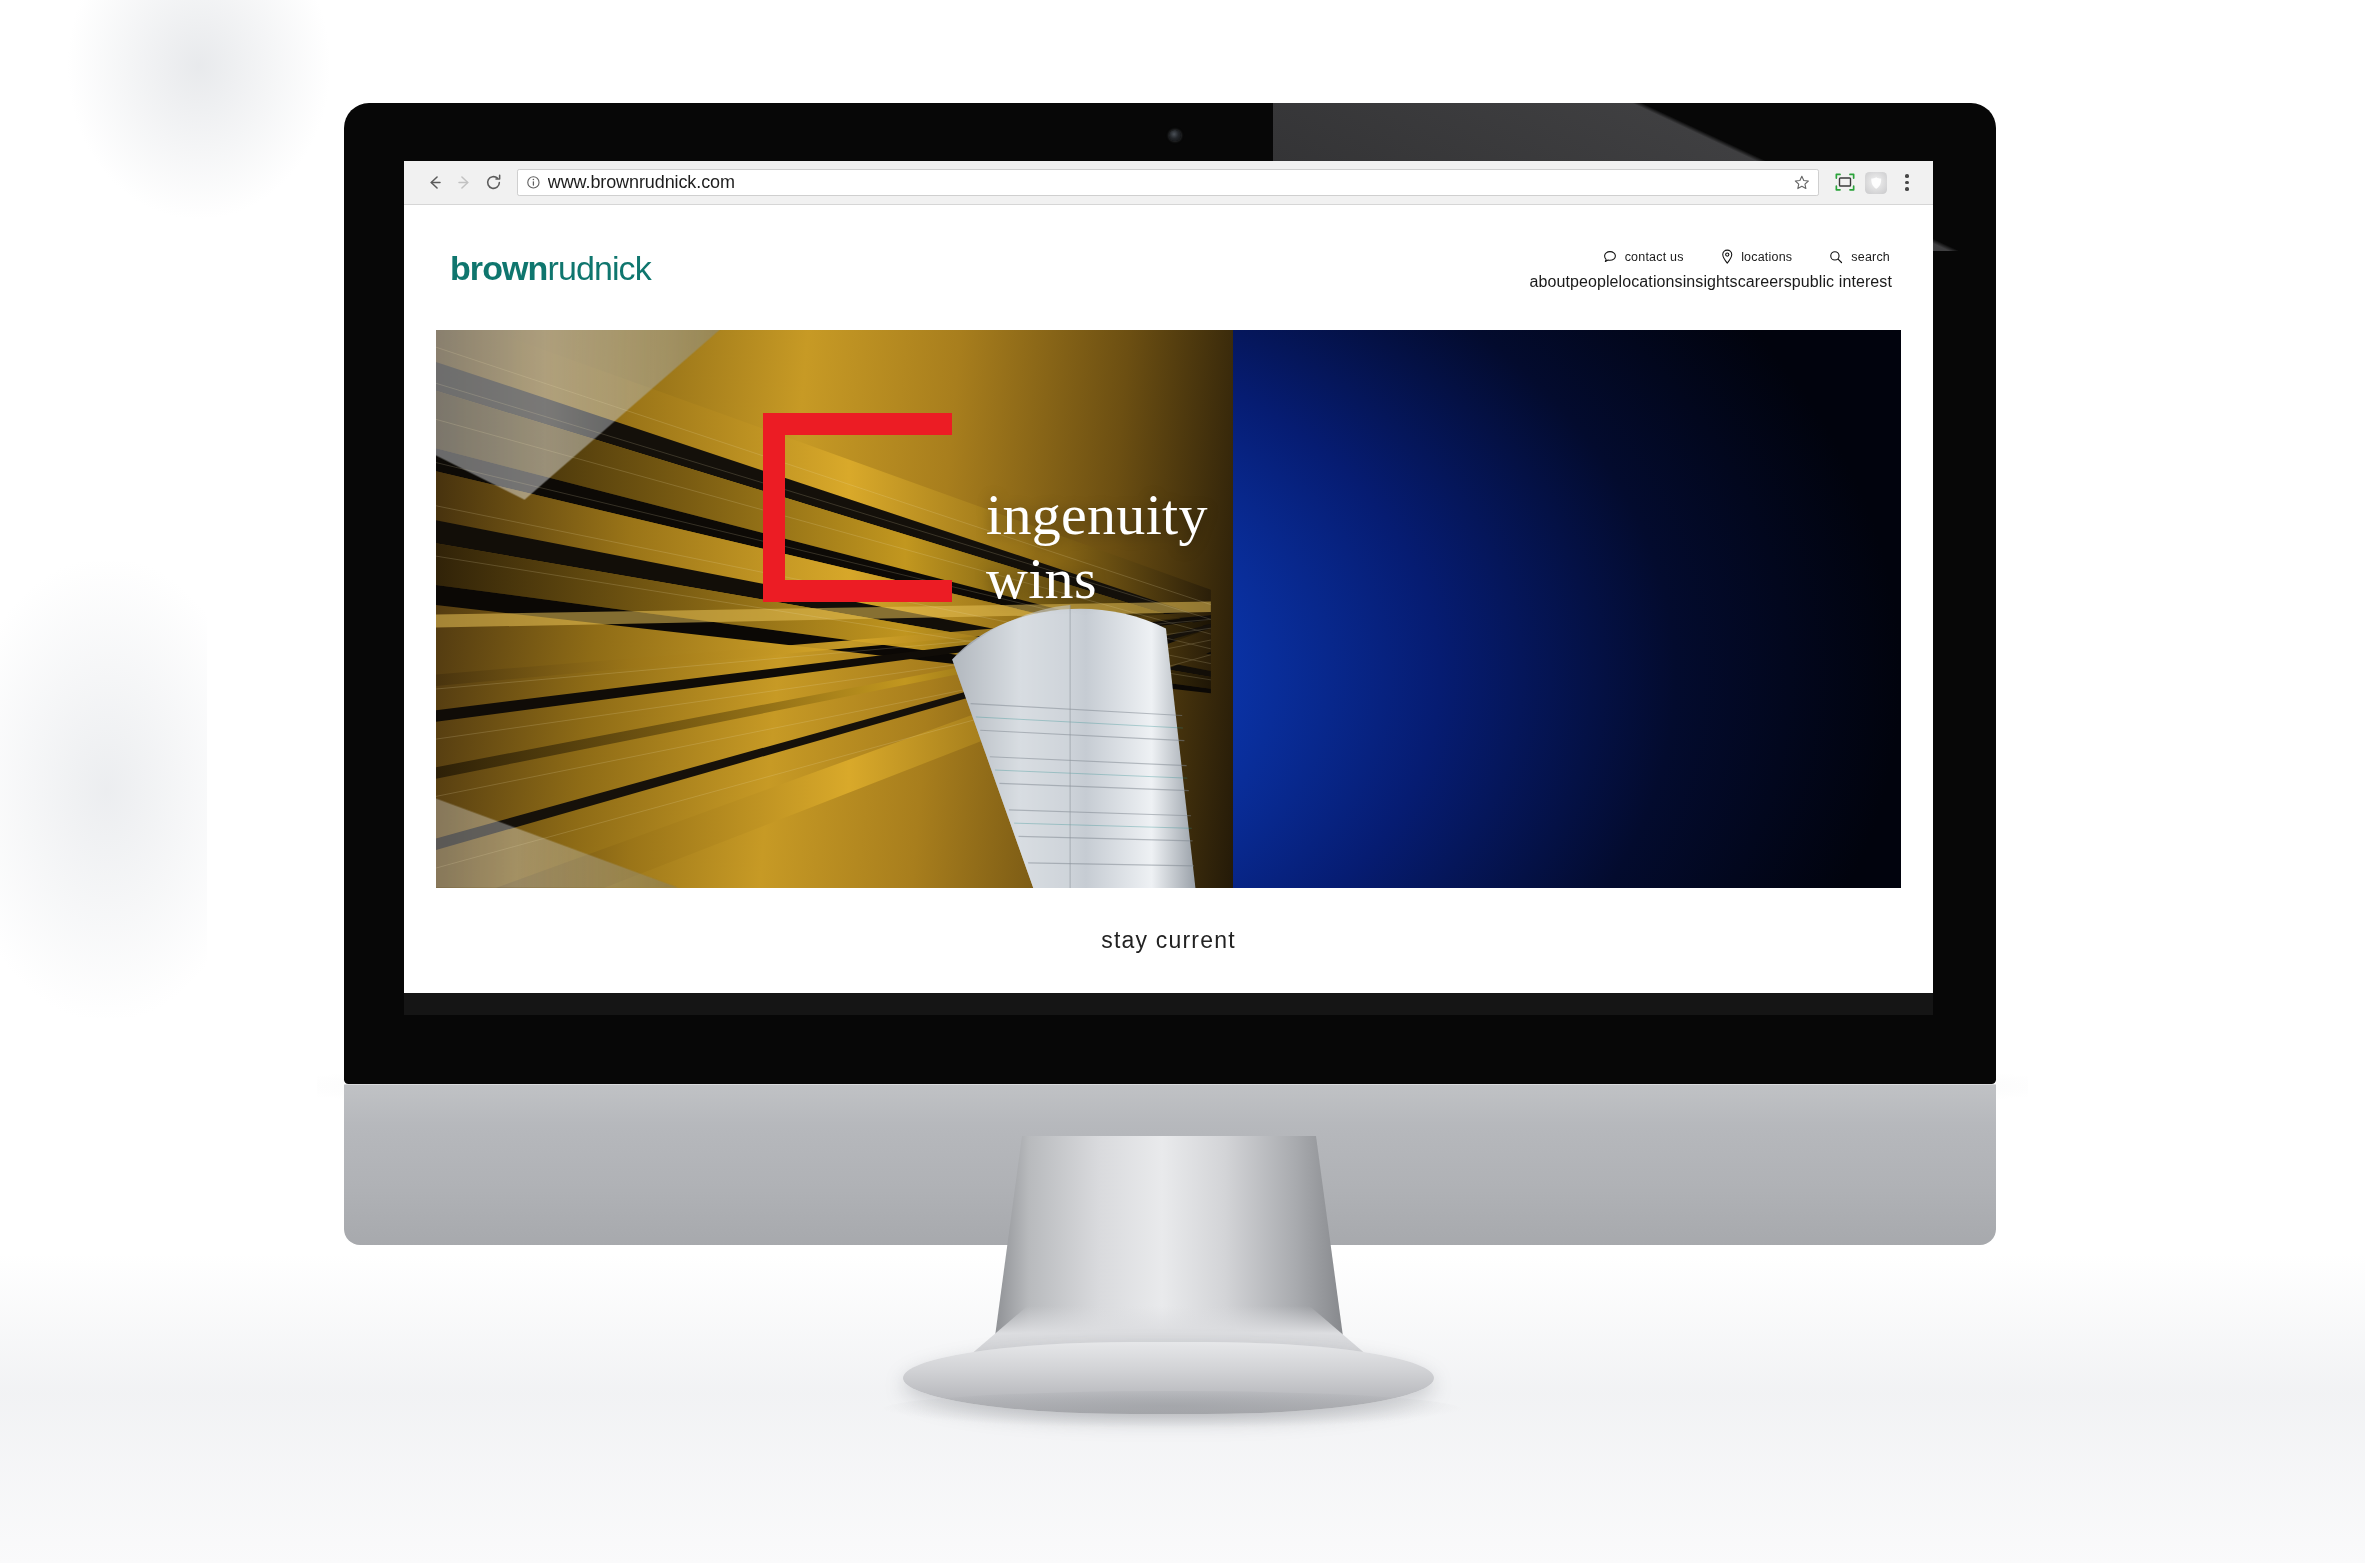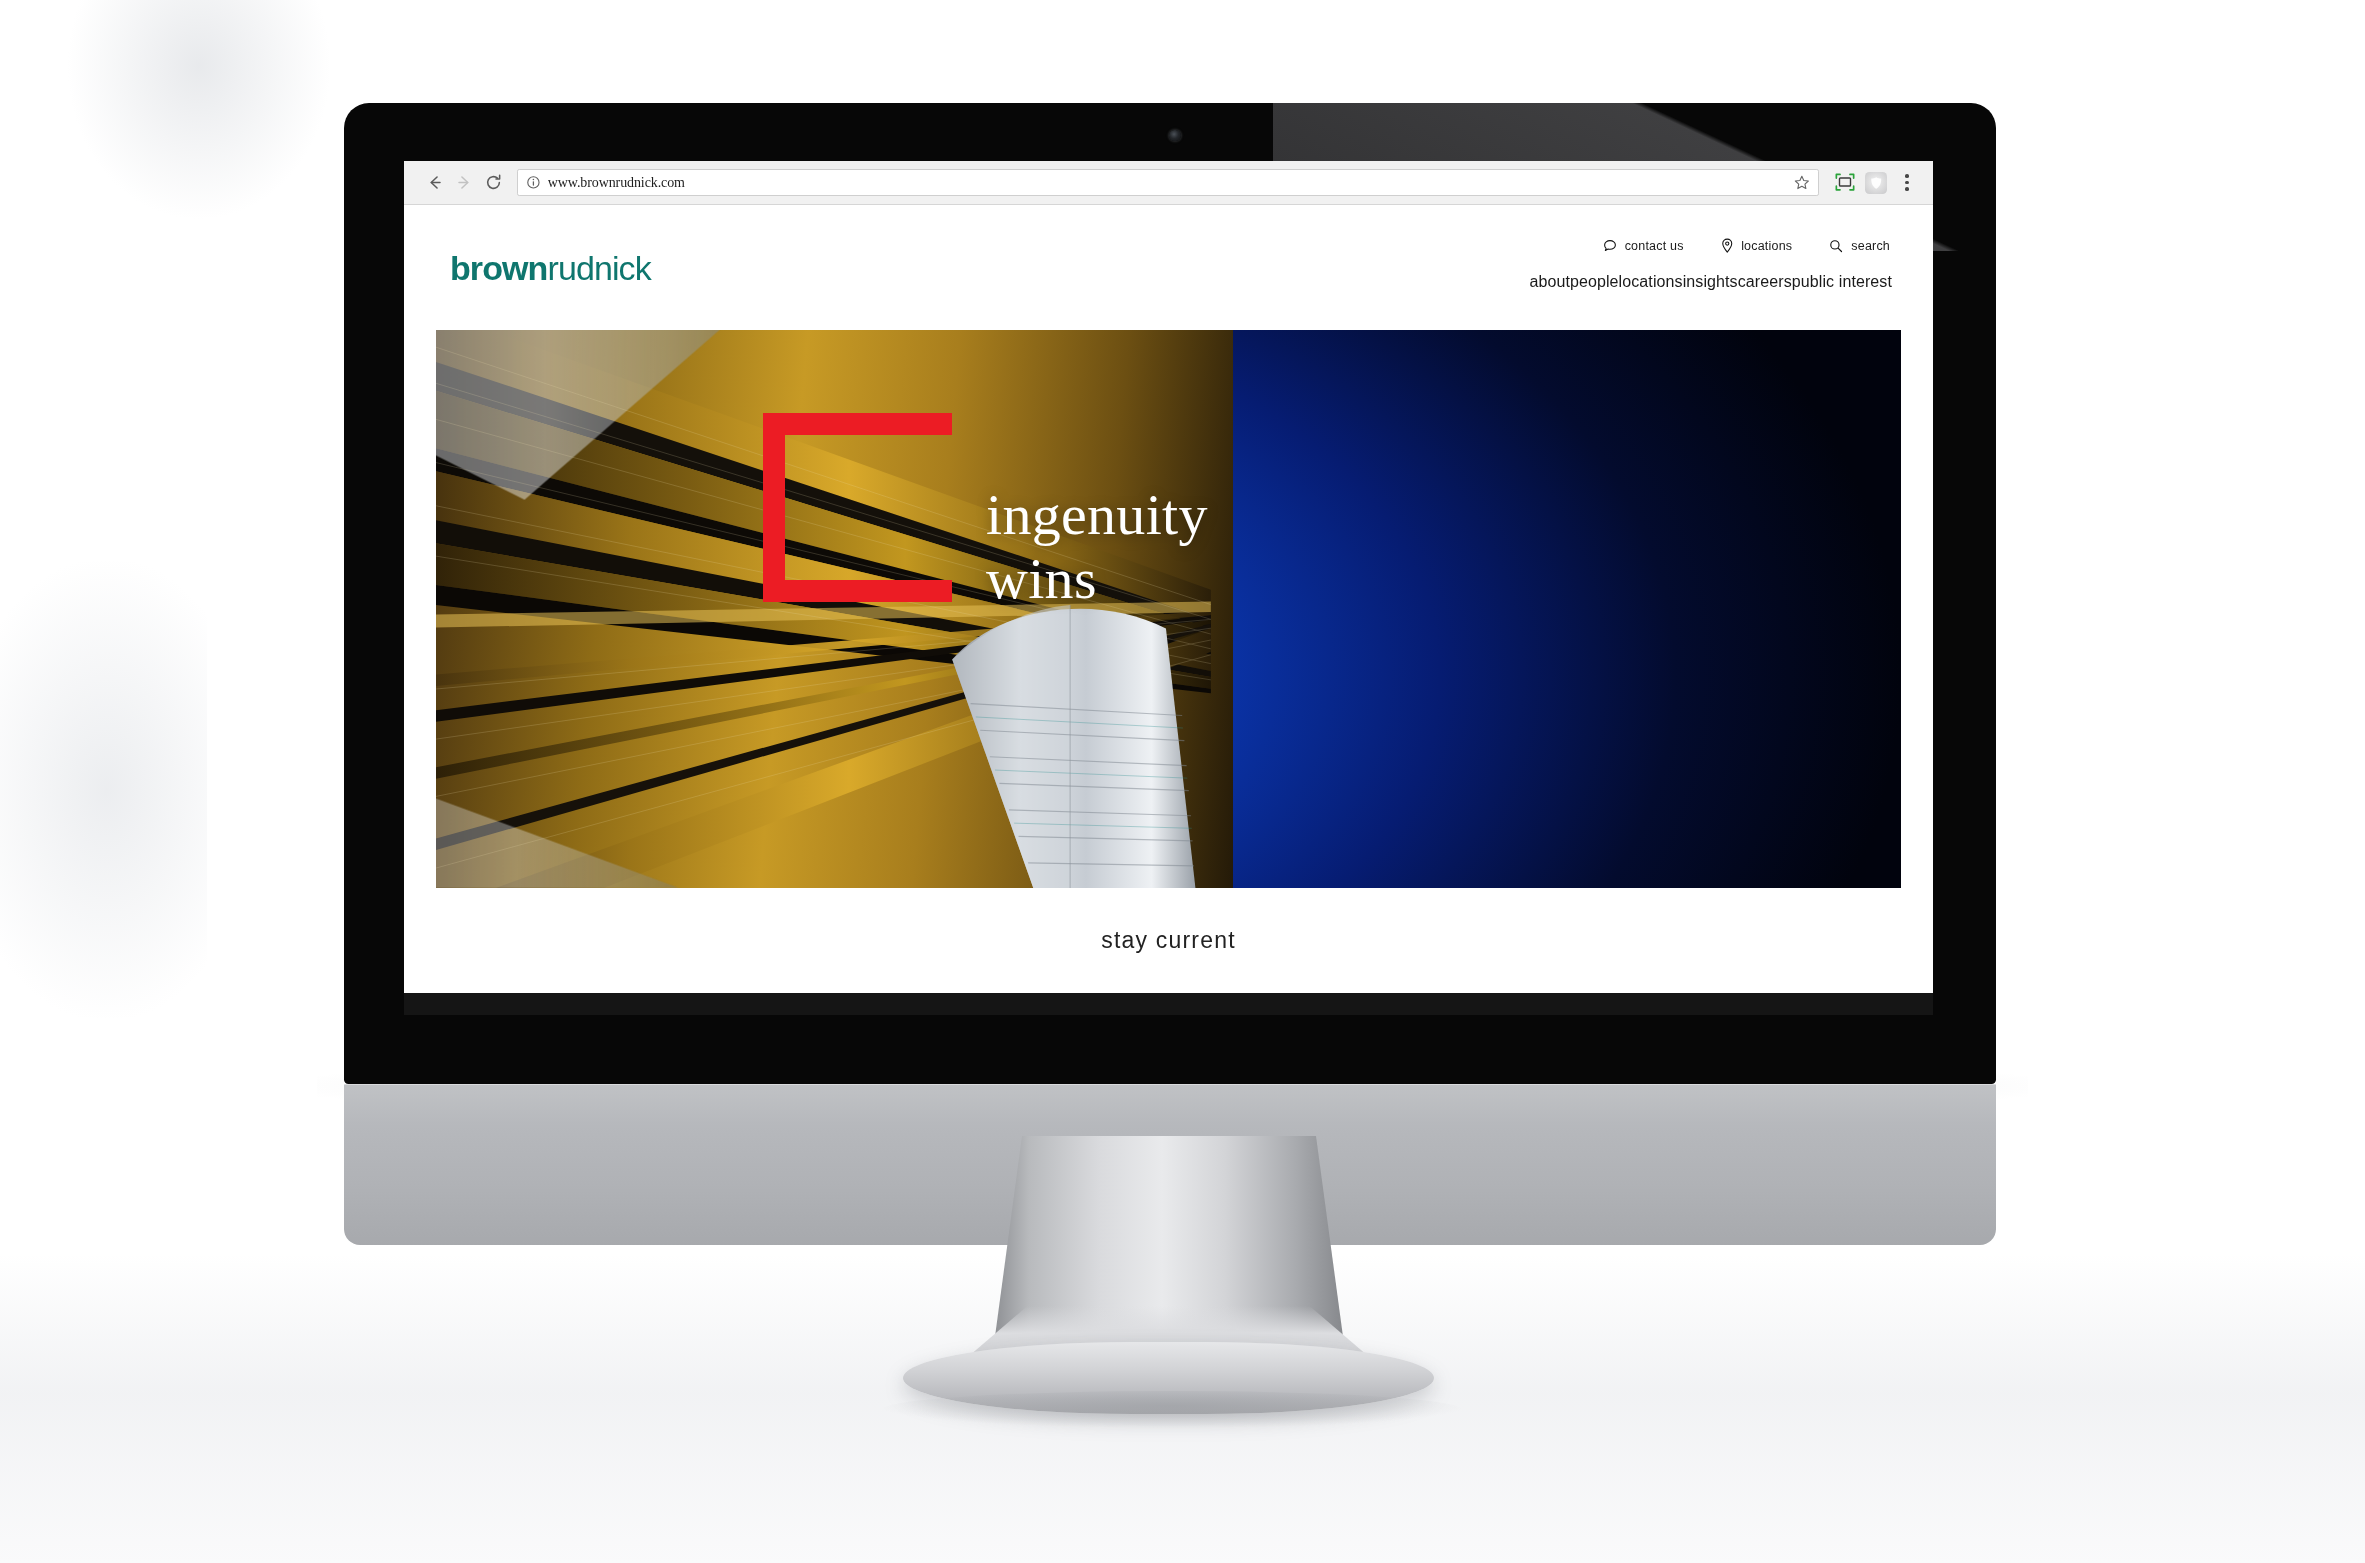--- a/index.html
+++ b/index.html
@@ -123,22 +123,22 @@
     border: 0.7px solid #cfcfcf;
     border-radius: 2.2px;
     display: flex;
     align-items: center;
     padding: 0 7.4px 0 8px;
     gap: 6.6px;
     min-width: 0;
   }
   #site-info-icon { flex: 0 0 auto; display: flex; }
   #omnibox-url {
-    font-family: Liberation Serif, serif;
-    font-size: 14px;
+    font-family: Liberation Sans, sans-serif;
+    font-size: 18px;
     color: #1d1d1d;
     letter-spacing: -0.1px;
     white-space: nowrap;
     overflow: hidden;
     text-overflow: ellipsis;
   }
   #bookmark-star { flex: 0 0 auto; display: flex; margin-left: auto; padding-left: 5.9px; }
 
   .tb-action {
     width: 31px; height: 31px;
@@ -171,21 +171,21 @@
     line-height: 1;
     color: #0f766e;
     letter-spacing: -0.9px;
     white-space: nowrap;
   }
   #logo .logo-bold { font-weight: 700; }
   #logo .logo-light { font-weight: 300; }
 
   #utility-nav {
     position: absolute;
-    right: 43px; top: 33px;
+    right: 43px; top: 44px;
     display: flex;
     align-items: center;
     gap: 37px;
   }
   .util-item {
     display: flex;
     align-items: center;
     gap: 8px;
     font-size: 12.5px;
     color: #1a1a1a;

